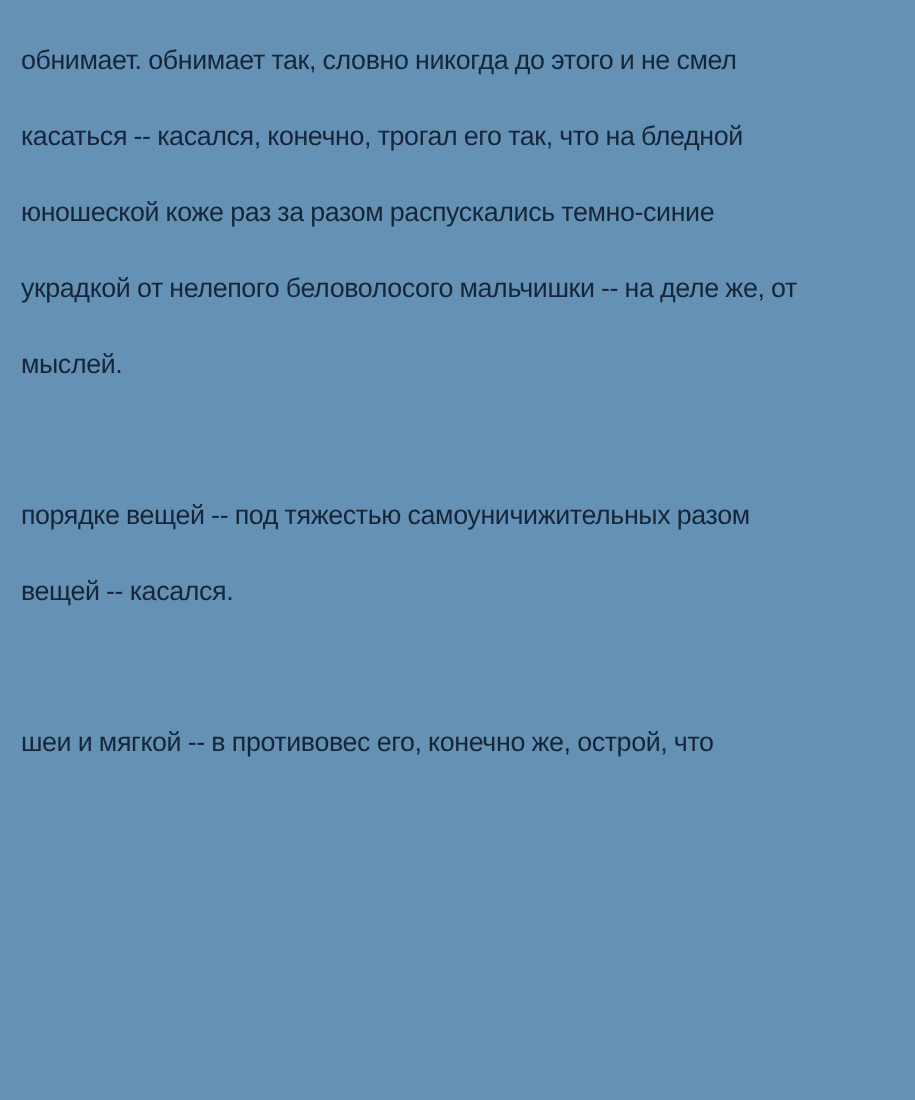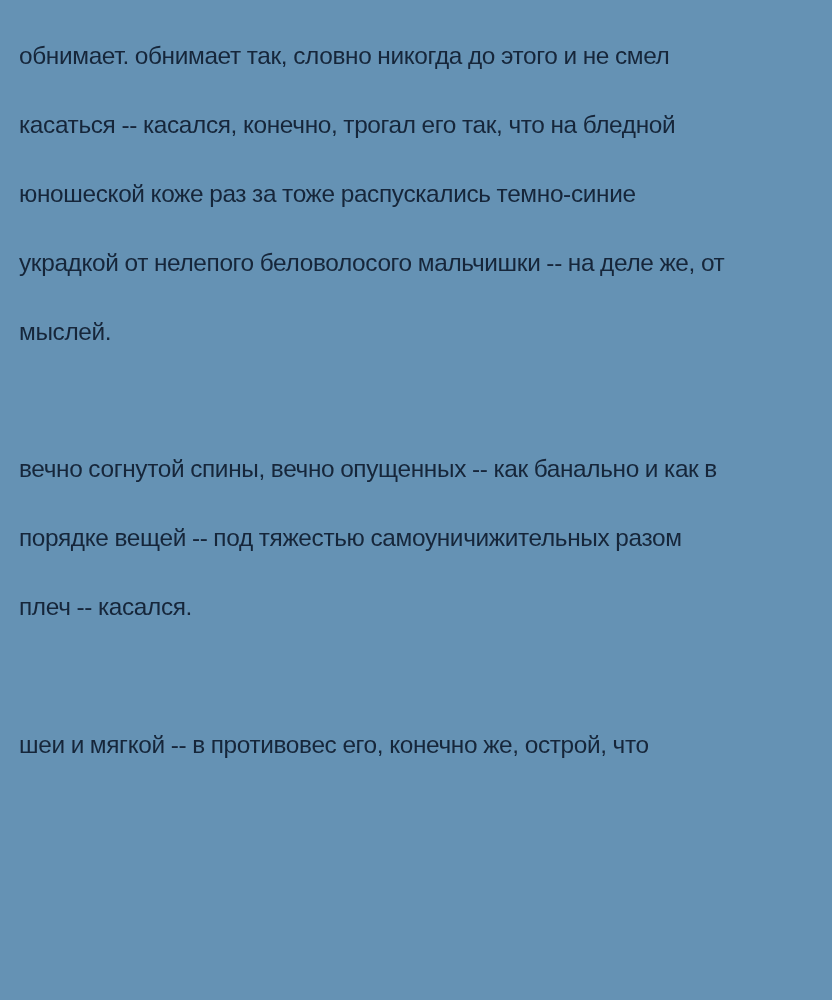--- a/index.html
+++ b/index.html
@@ -35,30 +35,29 @@
 </style>
 </head>
 <body>
 
 <div class="page">
   <div style="height:5px"></div>
 
   <p class="para">
     <span class="line">обнимает. обнимает так, словно никогда до этого и не смел</span>
     <span class="line">касаться -- касался, конечно, трогал его так, что на бледной</span>
-    <span class="line">юношеской коже раз за тоже распускались темно-синие</span>
+    <span class="line">юношеской коже раз за разом распускались темно-синие</span>
     <span class="line">украдкой от нелепого беловолосого мальчишки -- на деле же, от</span>
     <span class="line">мыслей.</span>
   </p>
   <div class="gap"></div>
 
   <p class="para">
-    <span class="line">вечно согнутой спины, вечно опущенных -- как банально и как в</span>
     <span class="line">порядке вещей -- под тяжестью самоуничижительных разом</span>
-    <span class="line">плеч -- касался.</span>
+    <span class="line">вещей -- касался.</span>
   </p>
   <div class="gap"></div>
 
   <p class="para">
     <span class="line">шеи и мягкой -- в противовес его, конечно же, острой, что</span>
     
     
   </p>
 
 </div>

